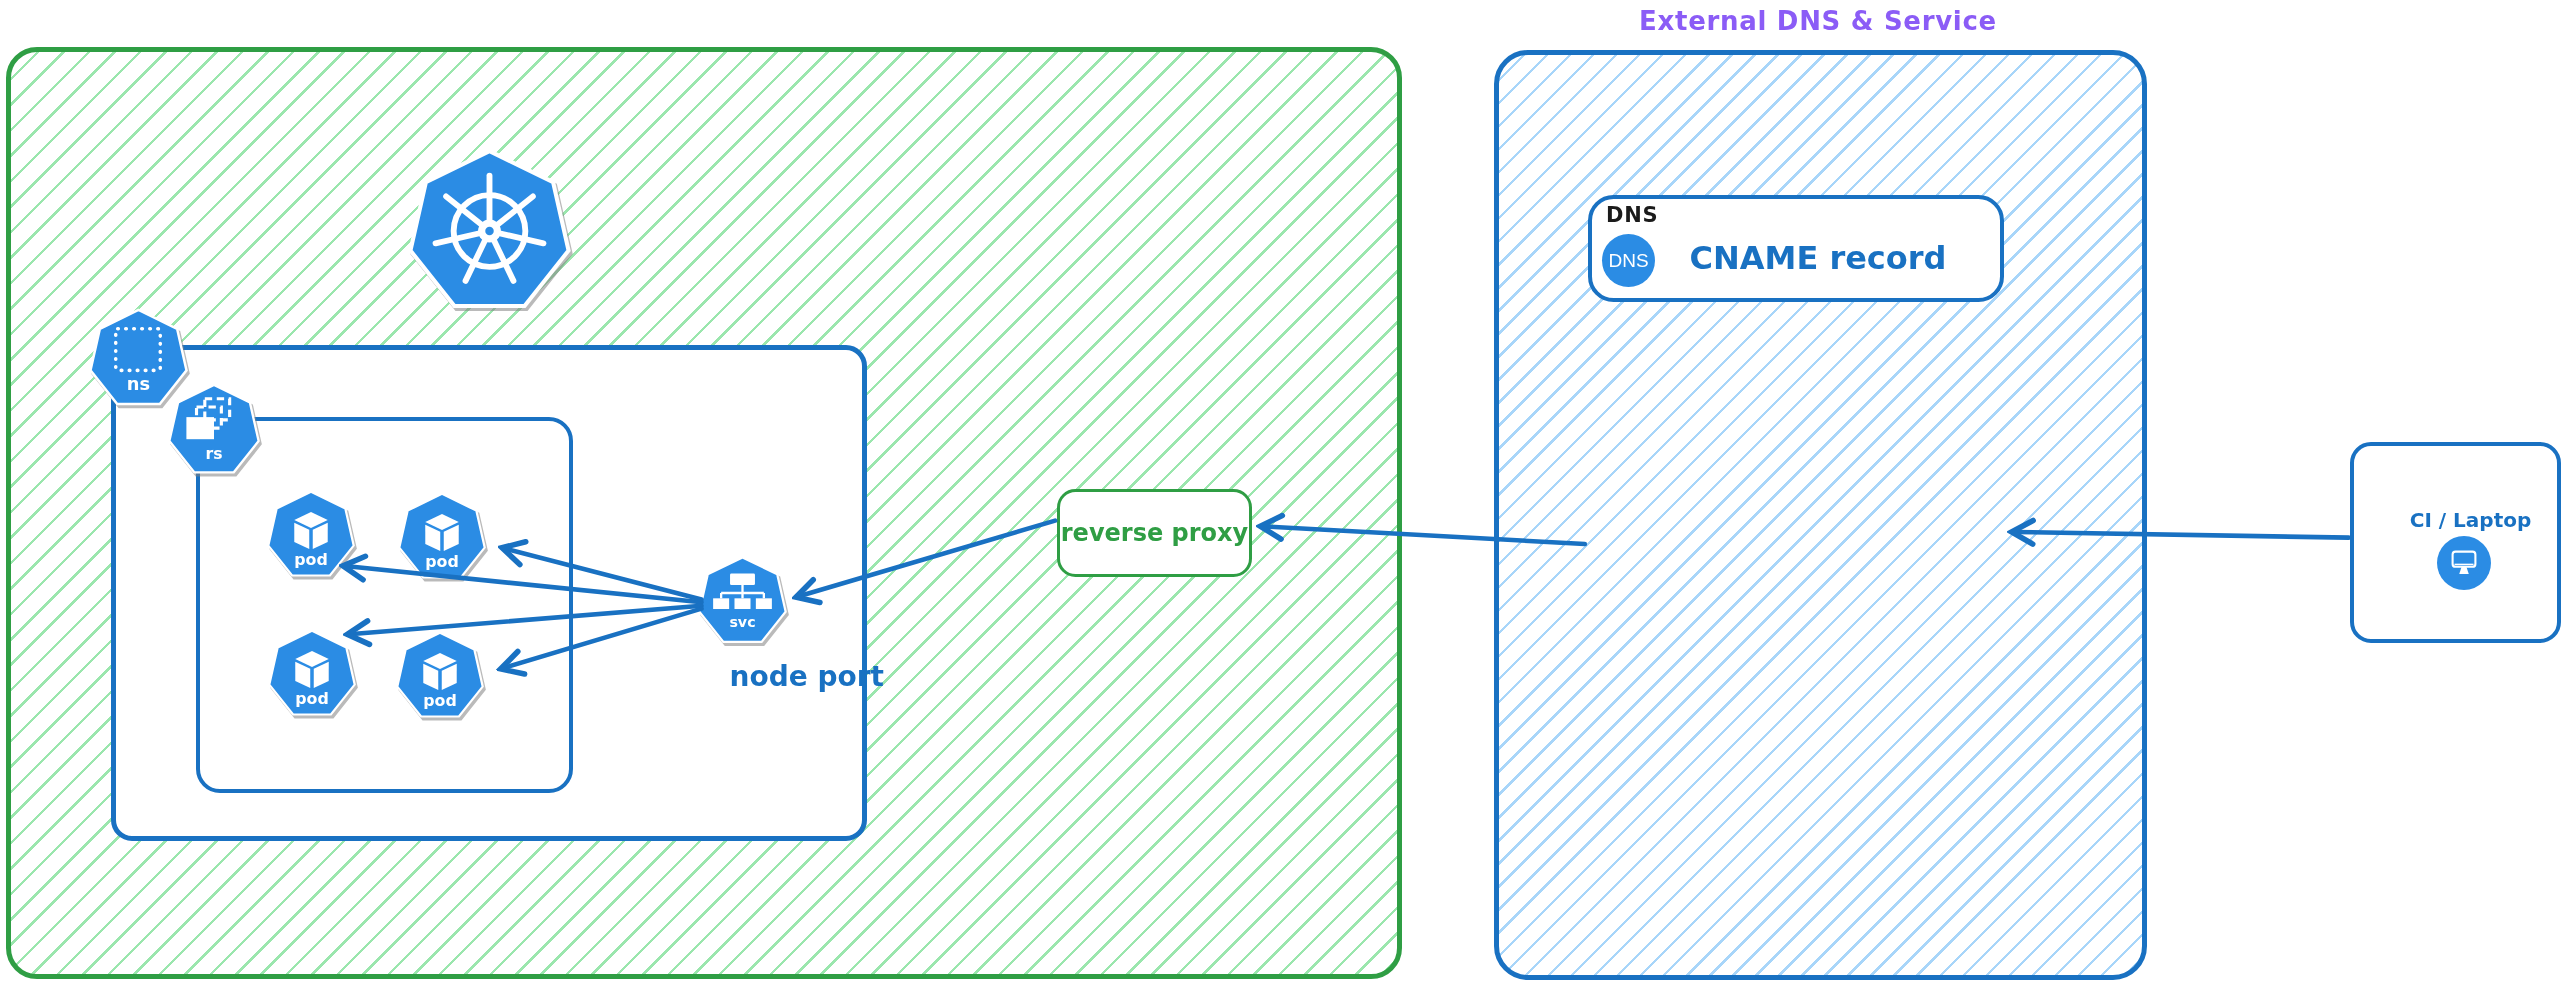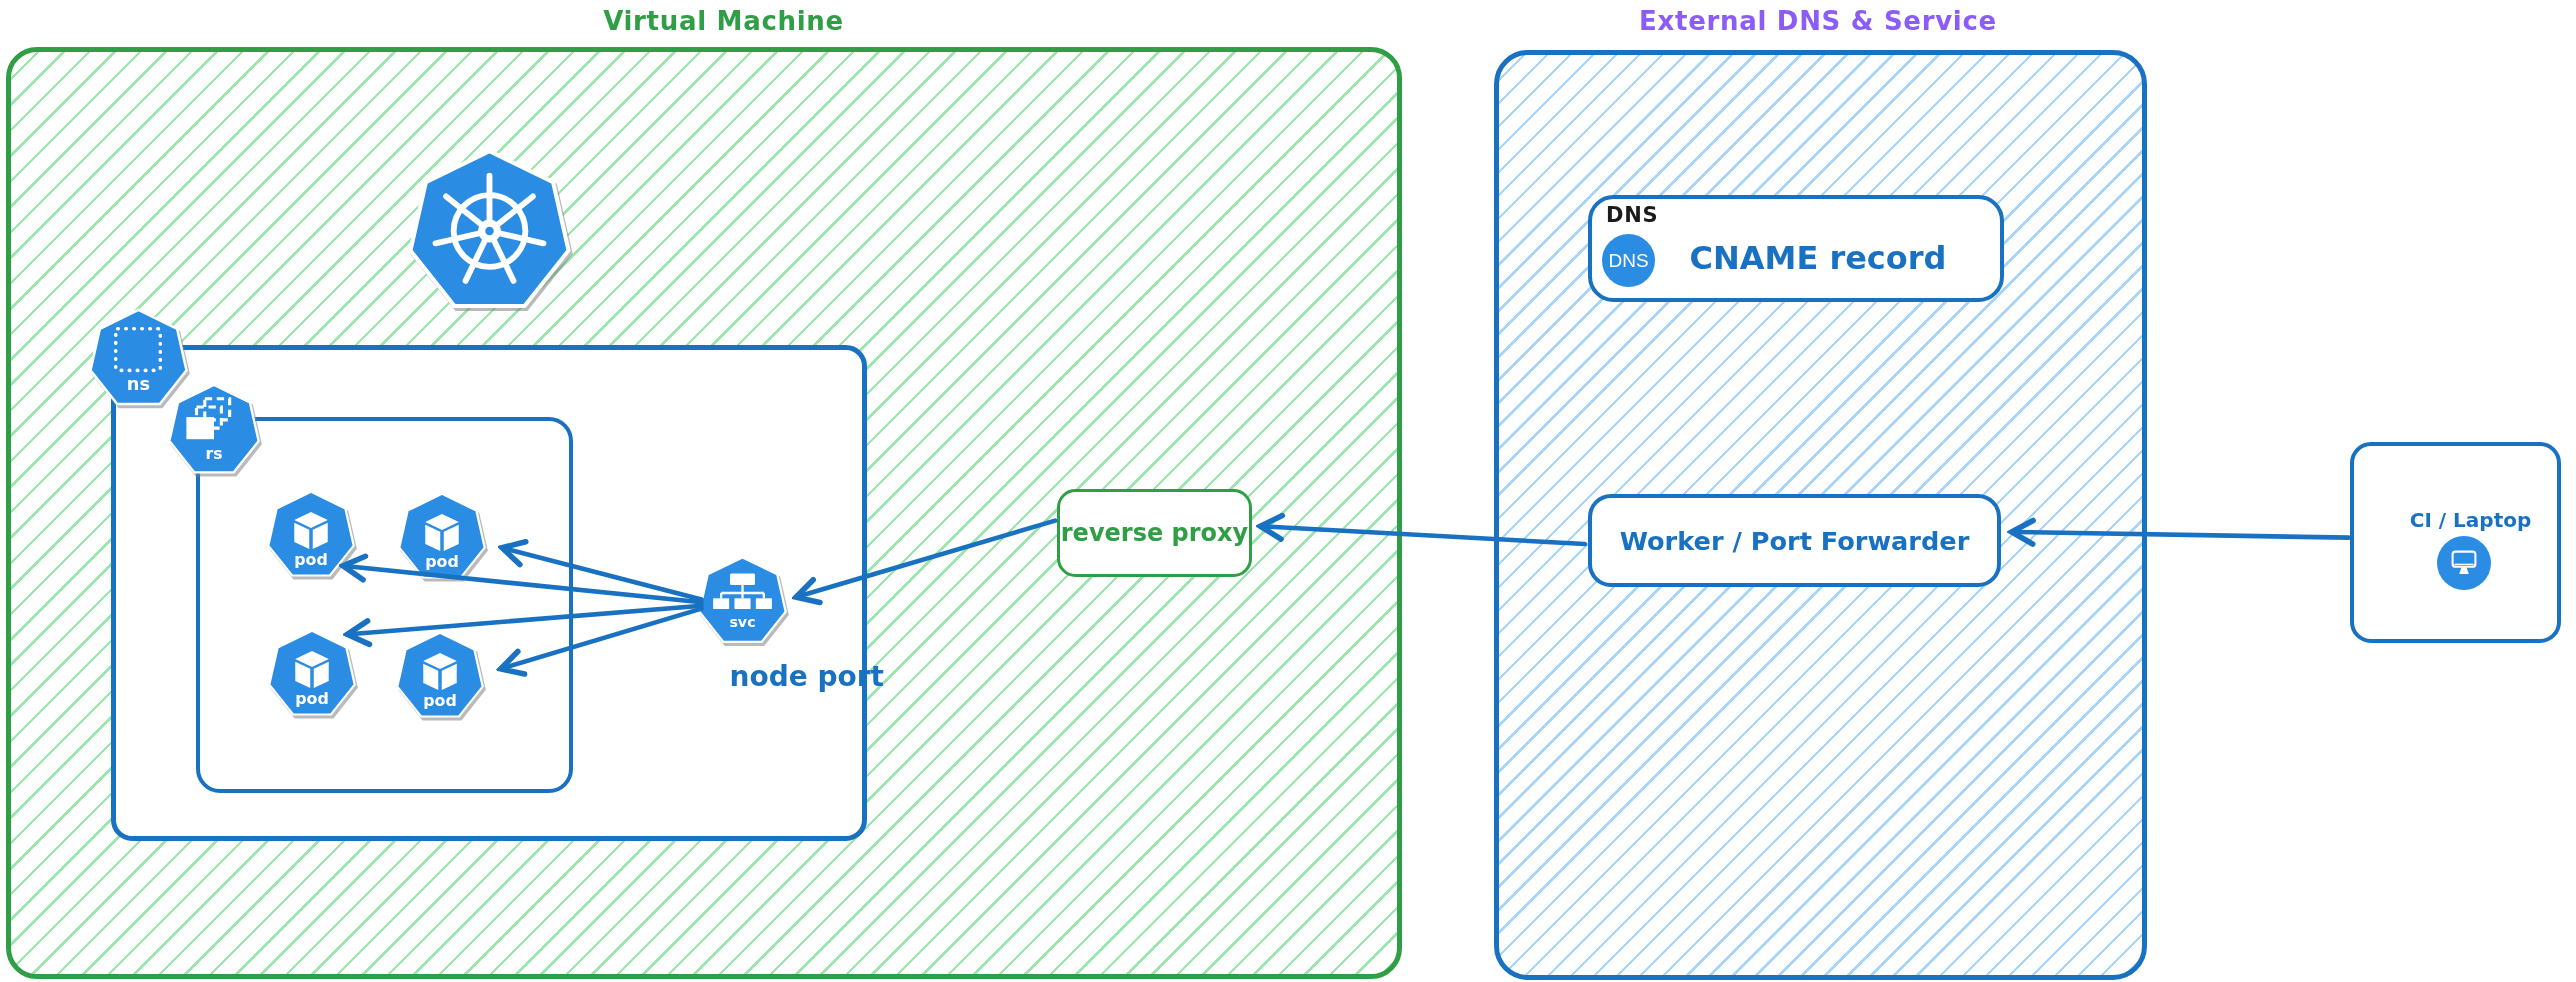--- a/index.html
+++ b/index.html
@@ -68,21 +68,20 @@
   .hepta{filter:drop-shadow(2.8px 3.6px 0px rgba(130,130,130,0.55));}
   .hepta text{fill:#ffffff;font-family:"DejaVu Sans",sans-serif;font-weight:700;}
   .arrow-layer{position:absolute;left:0;top:0;width:2576px;height:983px;pointer-events:none;}
 </style>
 </head>
 <body>
 
 <div class="canvas">
 
   <div class="vm-box"></div>
-  <div class="region-title vm-title">Virtual Machine</div>
 
   <div class="ext-box"></div>
   <div class="region-title ext-title">External DNS &amp; Service</div>
 
   <div class="ns-box"></div>
   <div class="pod-box"></div>
 
   <svg class="hepta" style="left:408px;top:146px" width="163" height="170" viewBox="0 0 100 100">
     <polygon class="body" points="50,1 89,20 98.5,62 71.5,96 28.5,96 1.5,62 11,20"></polygon>
     <g stroke="#ffffff" stroke-width="3.6" stroke-linecap="round">
@@ -161,23 +160,20 @@
 
   <div class="card rp-box">
     <span class="lbl">reverse proxy</span>
   </div>
 
   <div class="card dns-box"></div>
   <div class="dns-tag">DNS</div>
   <div class="dns-badge">DNS</div>
   <div class="cname-lbl">CNAME record</div>
 
-  <div class="card worker-box">
-    <span class="lbl">Worker / Port Forwarder</span>
-  </div>
 
   <div class="card ci-box"></div>
   <div class="ci-lbl">CI / Laptop</div>
   <div class="ci-circle">
     <svg width="38" height="38" viewBox="0 0 40 40">
       <rect x="8" y="8" width="24" height="16" rx="3" fill="none" stroke="#ffffff" stroke-width="2.2"></rect>
       <line x1="10" y1="21.5" x2="30" y2="21.5" stroke="#ffffff" stroke-width="1.6"></line>
       <polygon points="17.5,24 22.5,24 25,31.5 15,31.5" fill="#ffffff"></polygon>
     </svg>
   </div>

